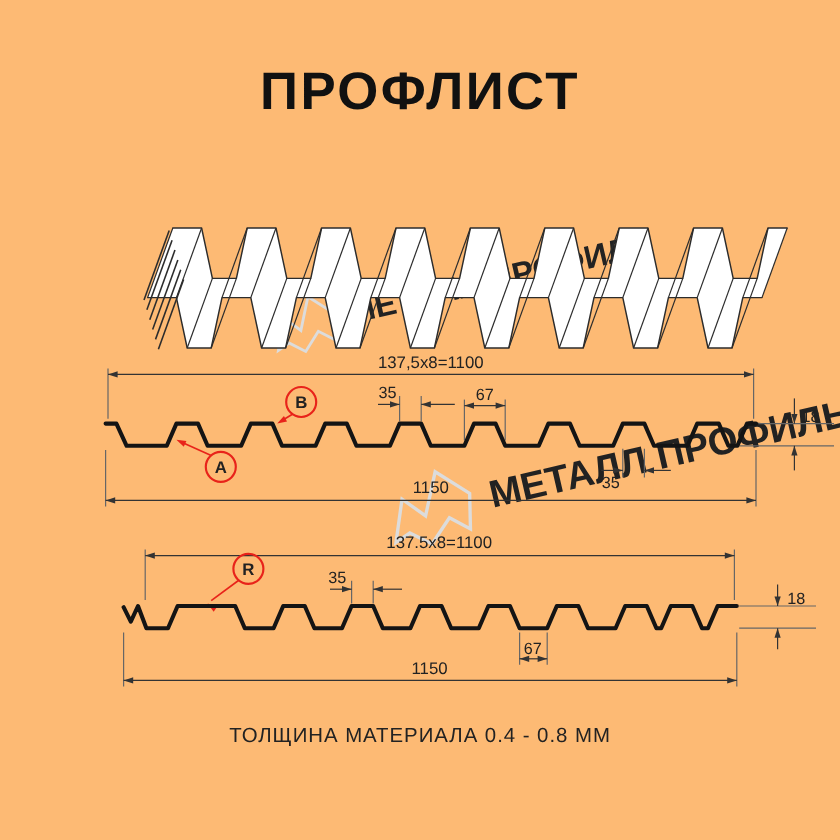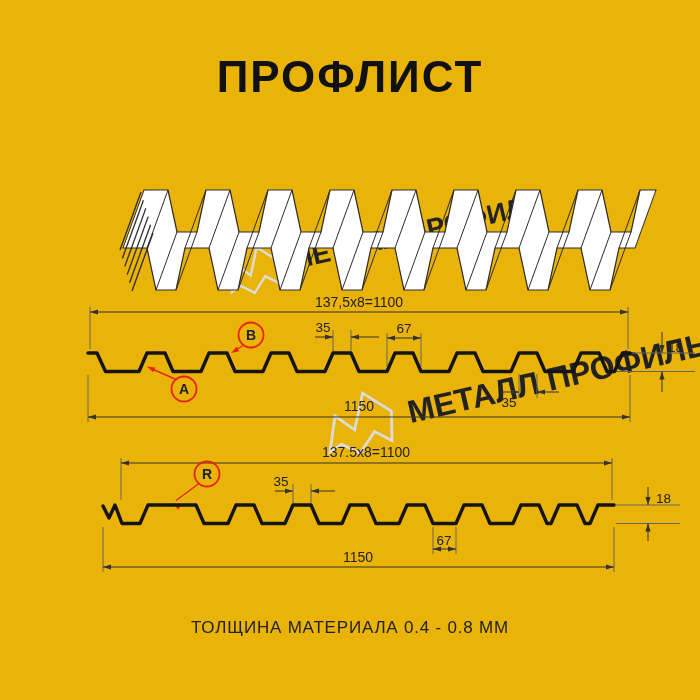--- a/index.html
+++ b/index.html
@@ -1,21 +1,21 @@
 <!DOCTYPE html>
 <html><head>
 <meta charset="utf-8">
 <style>
   html,body{margin:0;padding:0;}
-  .page{position:relative;width:700px;height:700px;background:#eab308;overflow:hidden;
+  .page{position:relative;width:700px;height:700px;background:#fdba74;overflow:hidden;
         font-family:"Liberation Sans",sans-serif;}
   .hdr{position:absolute;top:52px;left:0;width:700px;text-align:center;}
   .hdr h1{margin:0;font-size:44px;font-weight:700;letter-spacing:2px;color:#111;}
   .hdr .sub{margin-top:8px;font-size:17px;font-weight:700;letter-spacing:1px;color:#222;}
-  .ftr{position:absolute;top:618px;left:0;width:700px;text-align:center;
+  .ftr{position:absolute;top:603px;left:0;width:700px;text-align:center;
        font-size:17px;letter-spacing:.8px;color:#222;}
   svg{position:absolute;left:0;top:0;}
   text{font-family:"Liberation Sans",sans-serif;fill:#222;}
   .dimtxt{font-size:13.5px;}
   .dimtxt2{font-size:14px;}
   .lbltxt{font-size:14px;font-weight:700;}
   .wmtxt{font-weight:700;}
 </style>
 </head>
 <body>

